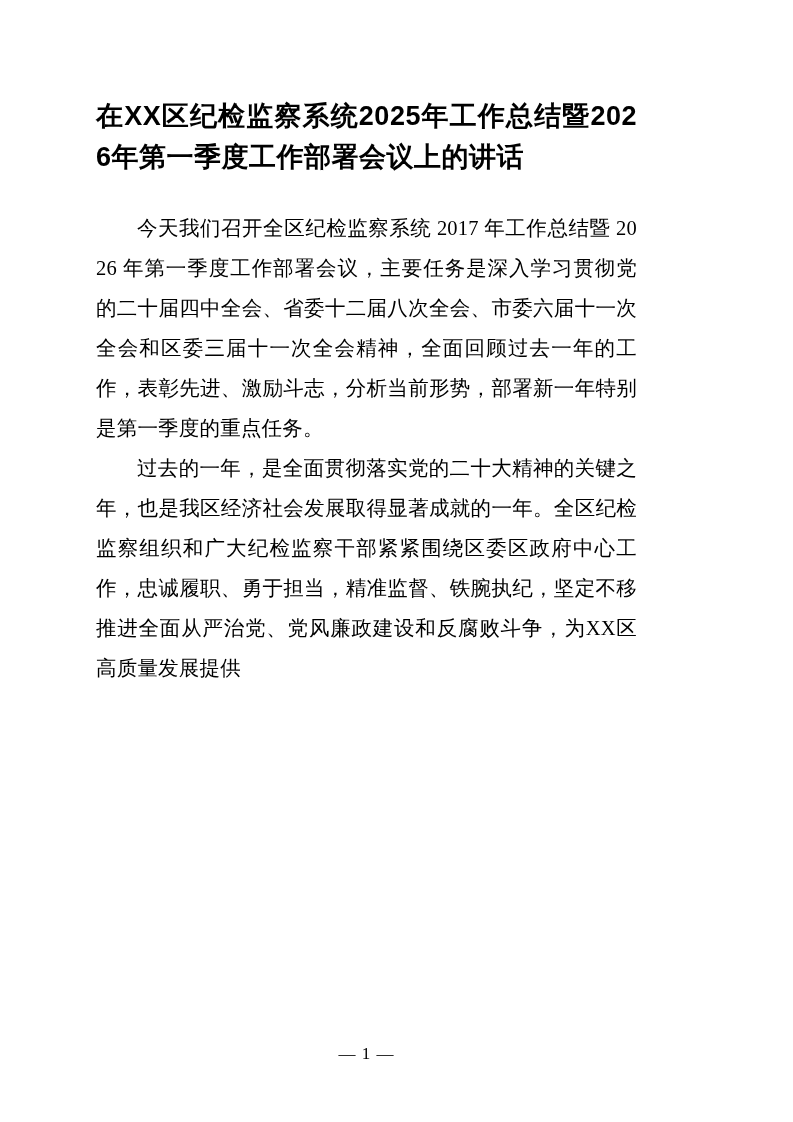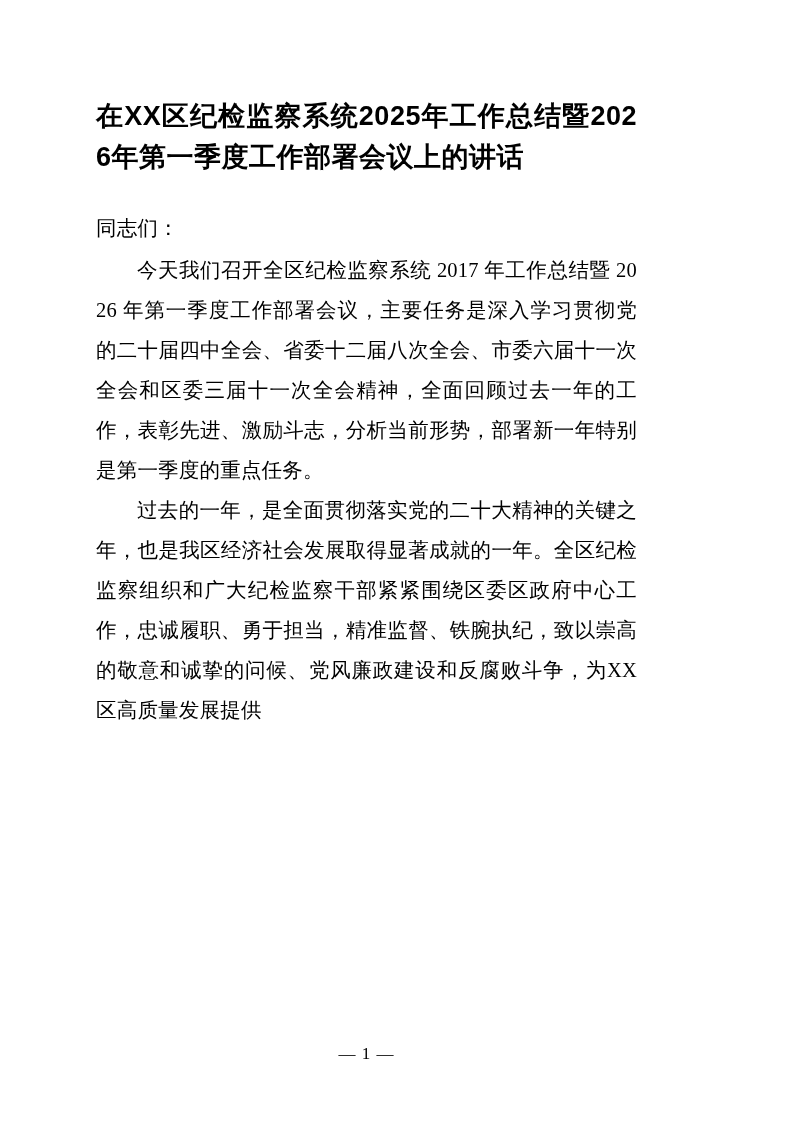--- a/index.html
+++ b/index.html
@@ -62,20 +62,19 @@
     letter-spacing: 1px;
   }
 </style>
 </head>
 <body>
 
 <div class="page">
 
   <h1 class="doc-title">在XX区纪检监察系统2025年工作总结暨2026年第一季度工作部署会议上的讲话</h1>
 
-  <p class="salutation">同志们：</p>
 
   <p class="para">今天我们召开全区纪检监察系统 2017 年工作总结暨 2026 年第一季度工作部署会议，主要任务是深入学习贯彻党的二十届四中全会、省委十二届八次全会、市委六届十一次全会和区委三届十一次全会精神，全面回顾过去一年的工作，表彰先进、激励斗志，分析当前形势，部署新一年特别是第一季度的重点任务。</p>
-  <p class="para">过去的一年，是全面贯彻落实党的二十大精神的关键之年，也是我区经济社会发展取得显著成就的一年。全区纪检监察组织和广大纪检监察干部紧紧围绕区委区政府中心工作，忠诚履职、勇于担当，精准监督、铁腕执纪，致以崇高的敬意和诚挚的问候、党风廉政建设和反腐败斗争，为XX区高质量发展提供</p>
+  <p class="para">过去的一年，是全面贯彻落实党的二十大精神的关键之年，也是我区经济社会发展取得显著成就的一年。全区纪检监察组织和广大纪检监察干部紧紧围绕区委区政府中心工作，忠诚履职、勇于担当，精准监督、铁腕执纪，坚定不移推进全面从严治党、党风廉政建设和反腐败斗争，为XX区高质量发展提供</p>
 
   <div class="footer">— 1 —</div>
 
 </div>
 
 </body></html>

